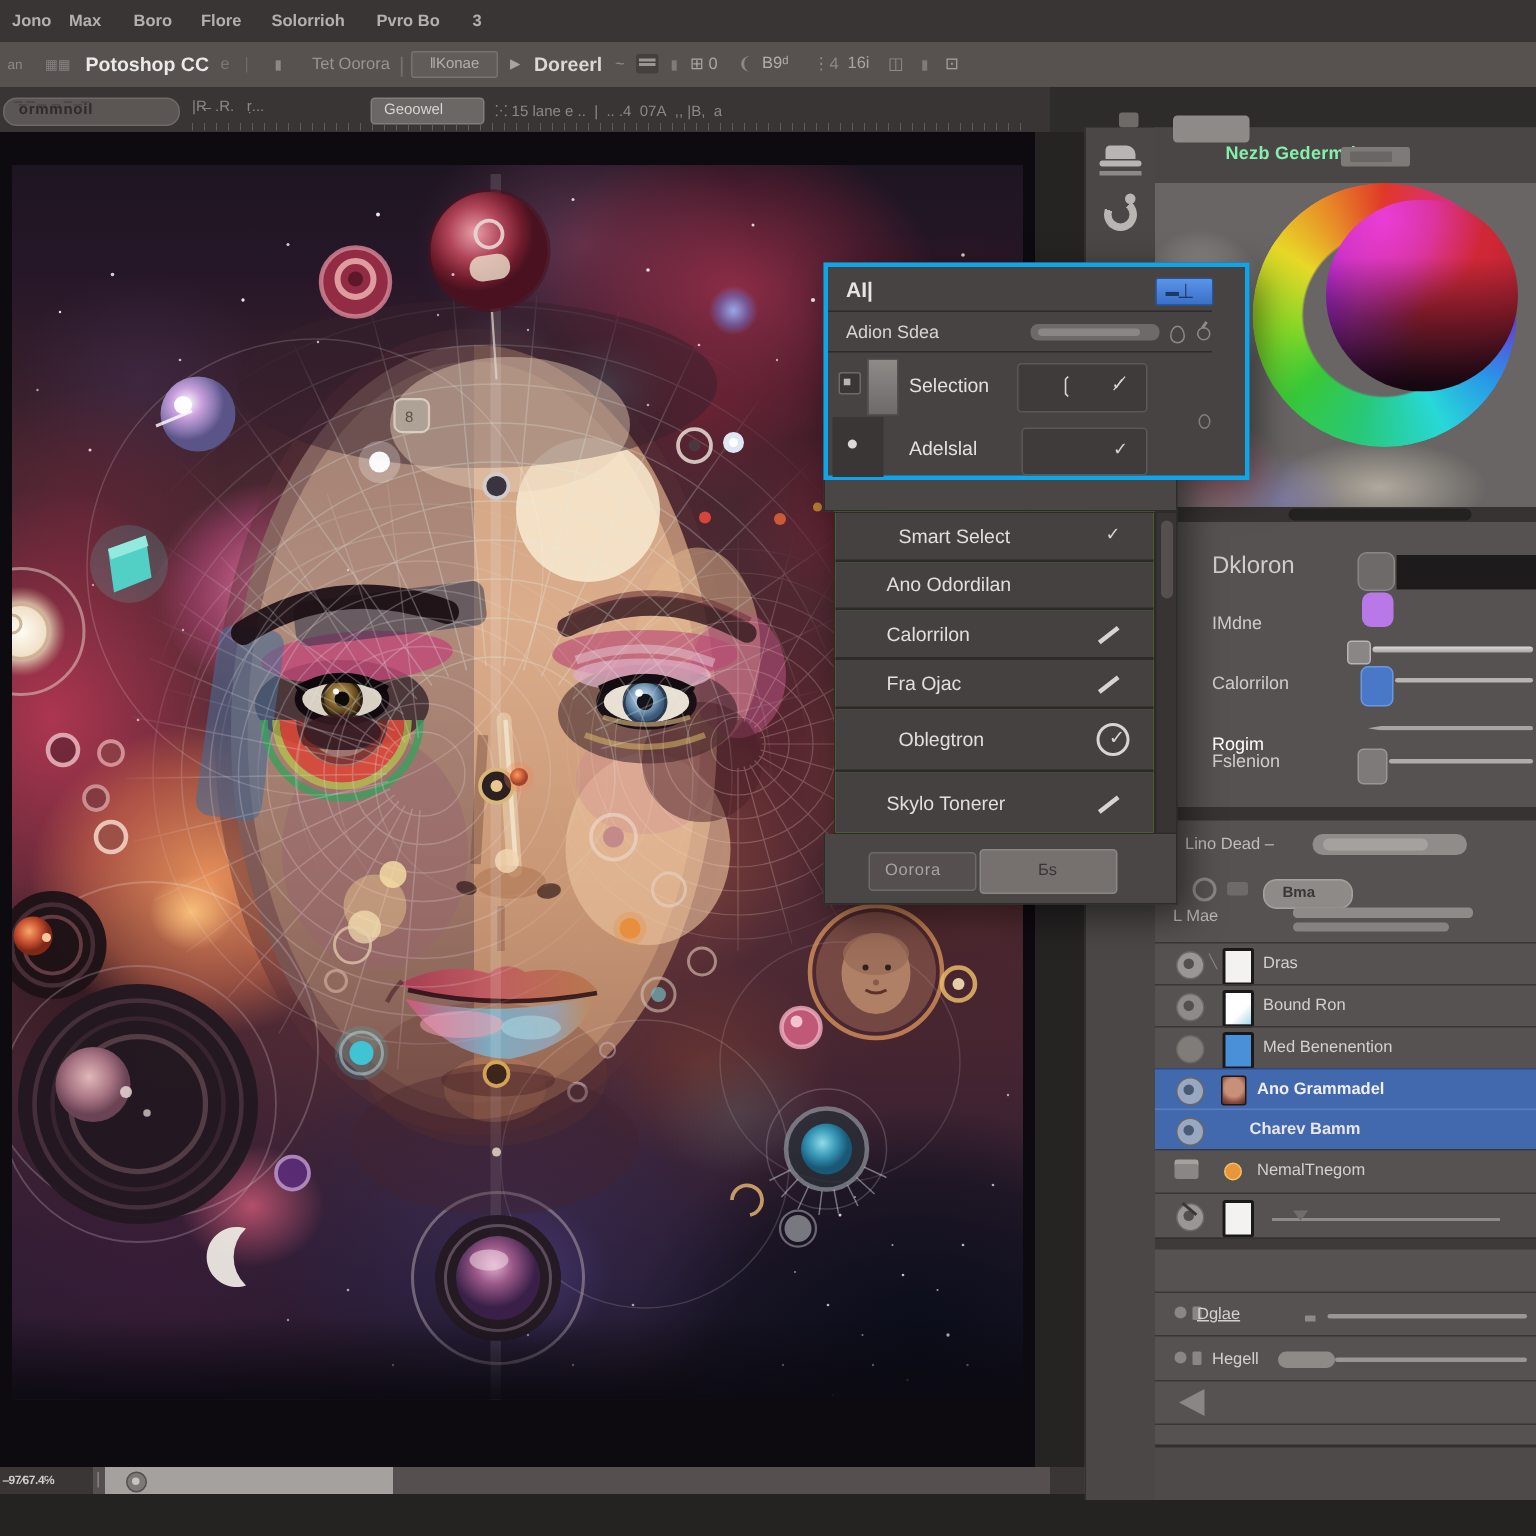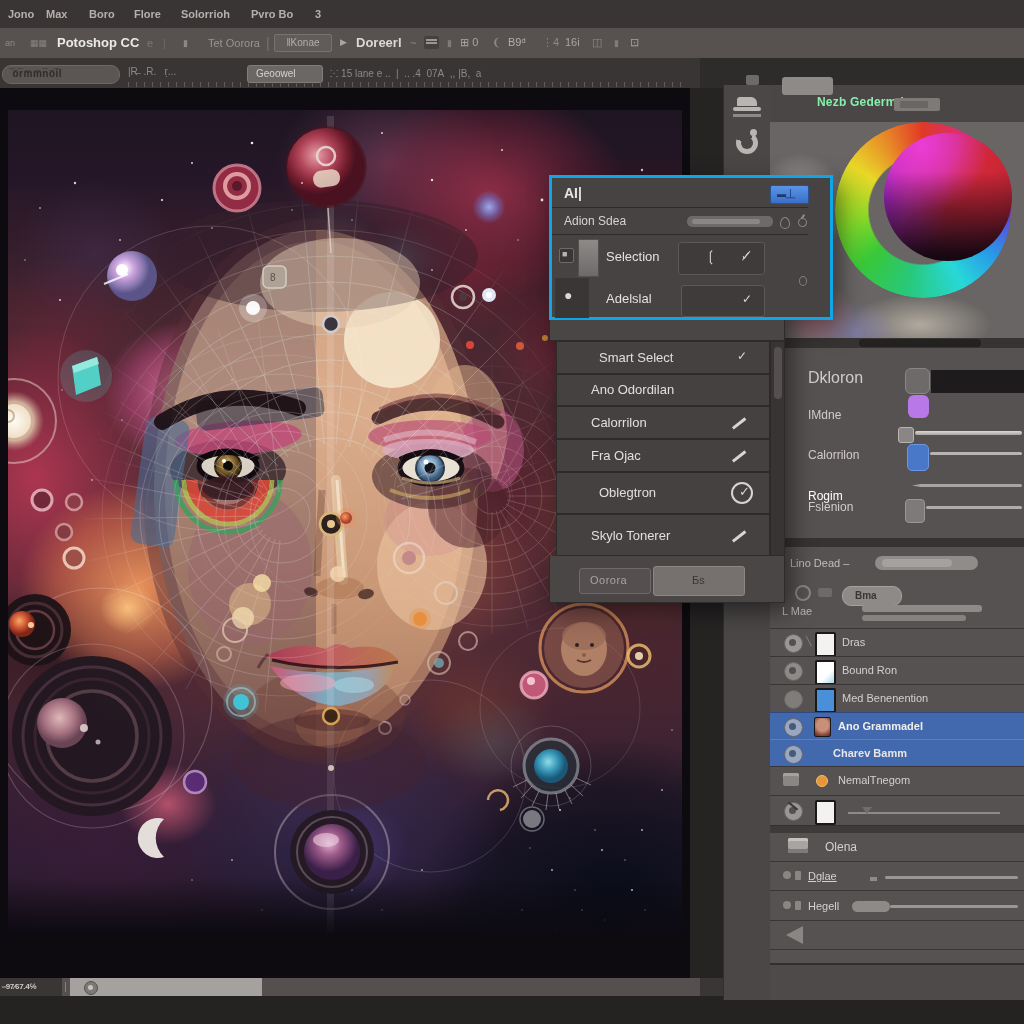--- a/index.html
+++ b/index.html
@@ -630,28 +630,24 @@
       </div>
       <div class="lrow" style="top:167px;height:30px;">
         <div class="leye" style="top:6px;"></div>
           <div class="leyec" style="top:11px;"></div>
         <div class="abs" style="left:17px;top:9px;width:12px;height:2px;background:#3a3636;transform:rotate(40deg);"></div>
         <div class="lthumb" style="top:4px;"></div>
         <div class="abs" style="left:78px;top:16px;width:152px;height:2px;background:#8e8a88;"></div>
         <div class="abs" style="left:92px;top:11px;width:0;height:0;border-left:5px solid transparent;border-right:5px solid transparent;border-top:7px solid #716d6b;"></div>
       </div>
       <div class="abs" style="left:0;top:197px;width:254px;height:7px;background:#3e3a3a;border-top:1px solid #332f2f;"></div>
-      <div class="lrow" style="top:204px;height:29px;border-top:none;">
-        <div class="abs" style="left:18px;top:6px;width:20px;height:15px;background:#a8a4a2;border-radius:2px;box-shadow:inset 0 -4px 0 #7e7a78, inset 0 3px 0 #c6c2c0;"></div>
-        <span class="ltxt" style="left:55px;top:8px;font-size:12px;">Olena</span>
-      </div>
       <div class="lrow" style="top:233px;height:29px;">
         <div class="abs" style="left:13px;top:9px;width:8px;height:8px;border-radius:50%;background:#8a8684;"></div>
         <div class="abs" style="left:25px;top:9px;width:6px;height:9px;background:#8a8684;border-radius:1px;"></div>
-        <span class="ltxt" style="left:38px;top:8px;text-decoration:underline;">Dglae</span>
+        <span class="ltxt" style="left:28px;top:8px;text-decoration:underline;">Dglae</span>
         <div class="abs" style="left:100px;top:15px;width:7px;height:4px;background:#8e8a88;"></div>
         <div class="abs" style="left:115px;top:14px;width:133px;height:3px;background:#9a9694;border-radius:2px;"></div>
       </div>
       <div class="lrow" style="top:262px;height:30px;">
         <div class="abs" style="left:13px;top:10px;width:8px;height:8px;border-radius:50%;background:#8a8684;"></div>
         <div class="abs" style="left:25px;top:10px;width:6px;height:9px;background:#8a8684;border-radius:1px;"></div>
         <span class="ltxt" style="left:38px;top:9px;">Hegell</span>
         <div class="abs" style="left:82px;top:10px;width:38px;height:11px;background:#8e8a88;border-radius:6px;"></div>
         <div class="abs" style="left:120px;top:14px;width:128px;height:3px;background:#9a9694;border-radius:2px;"></div>
       </div>

